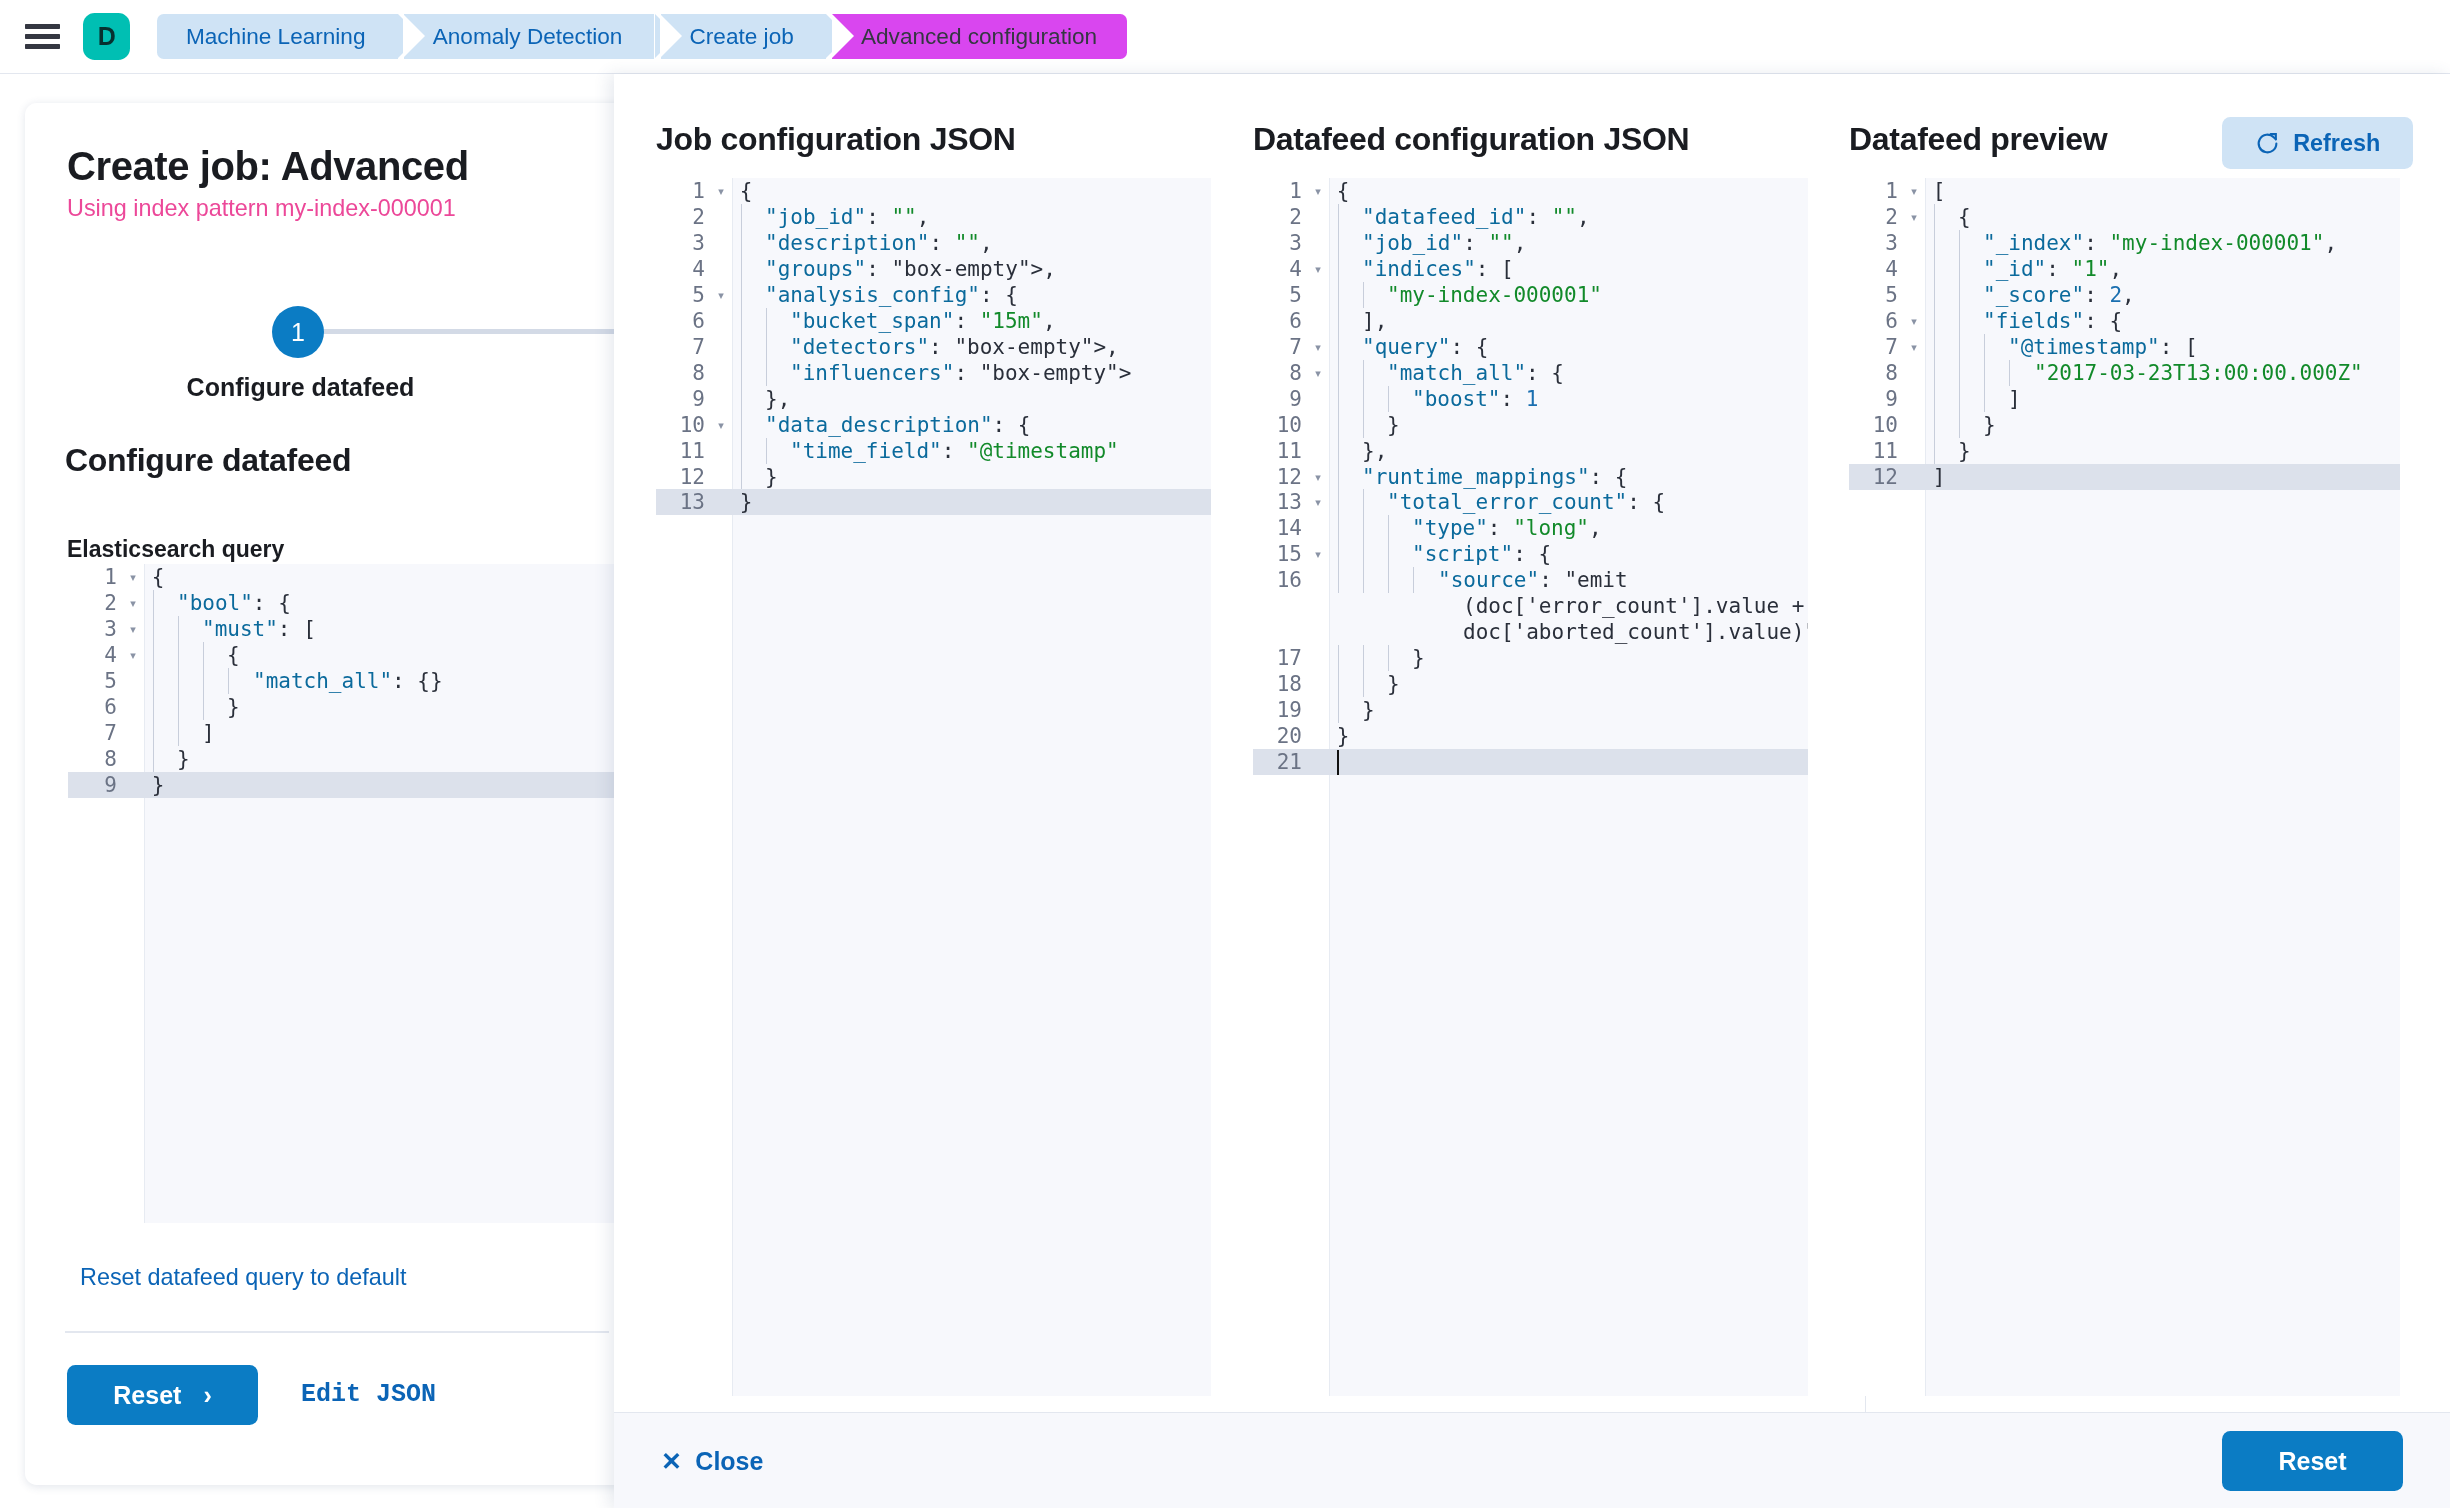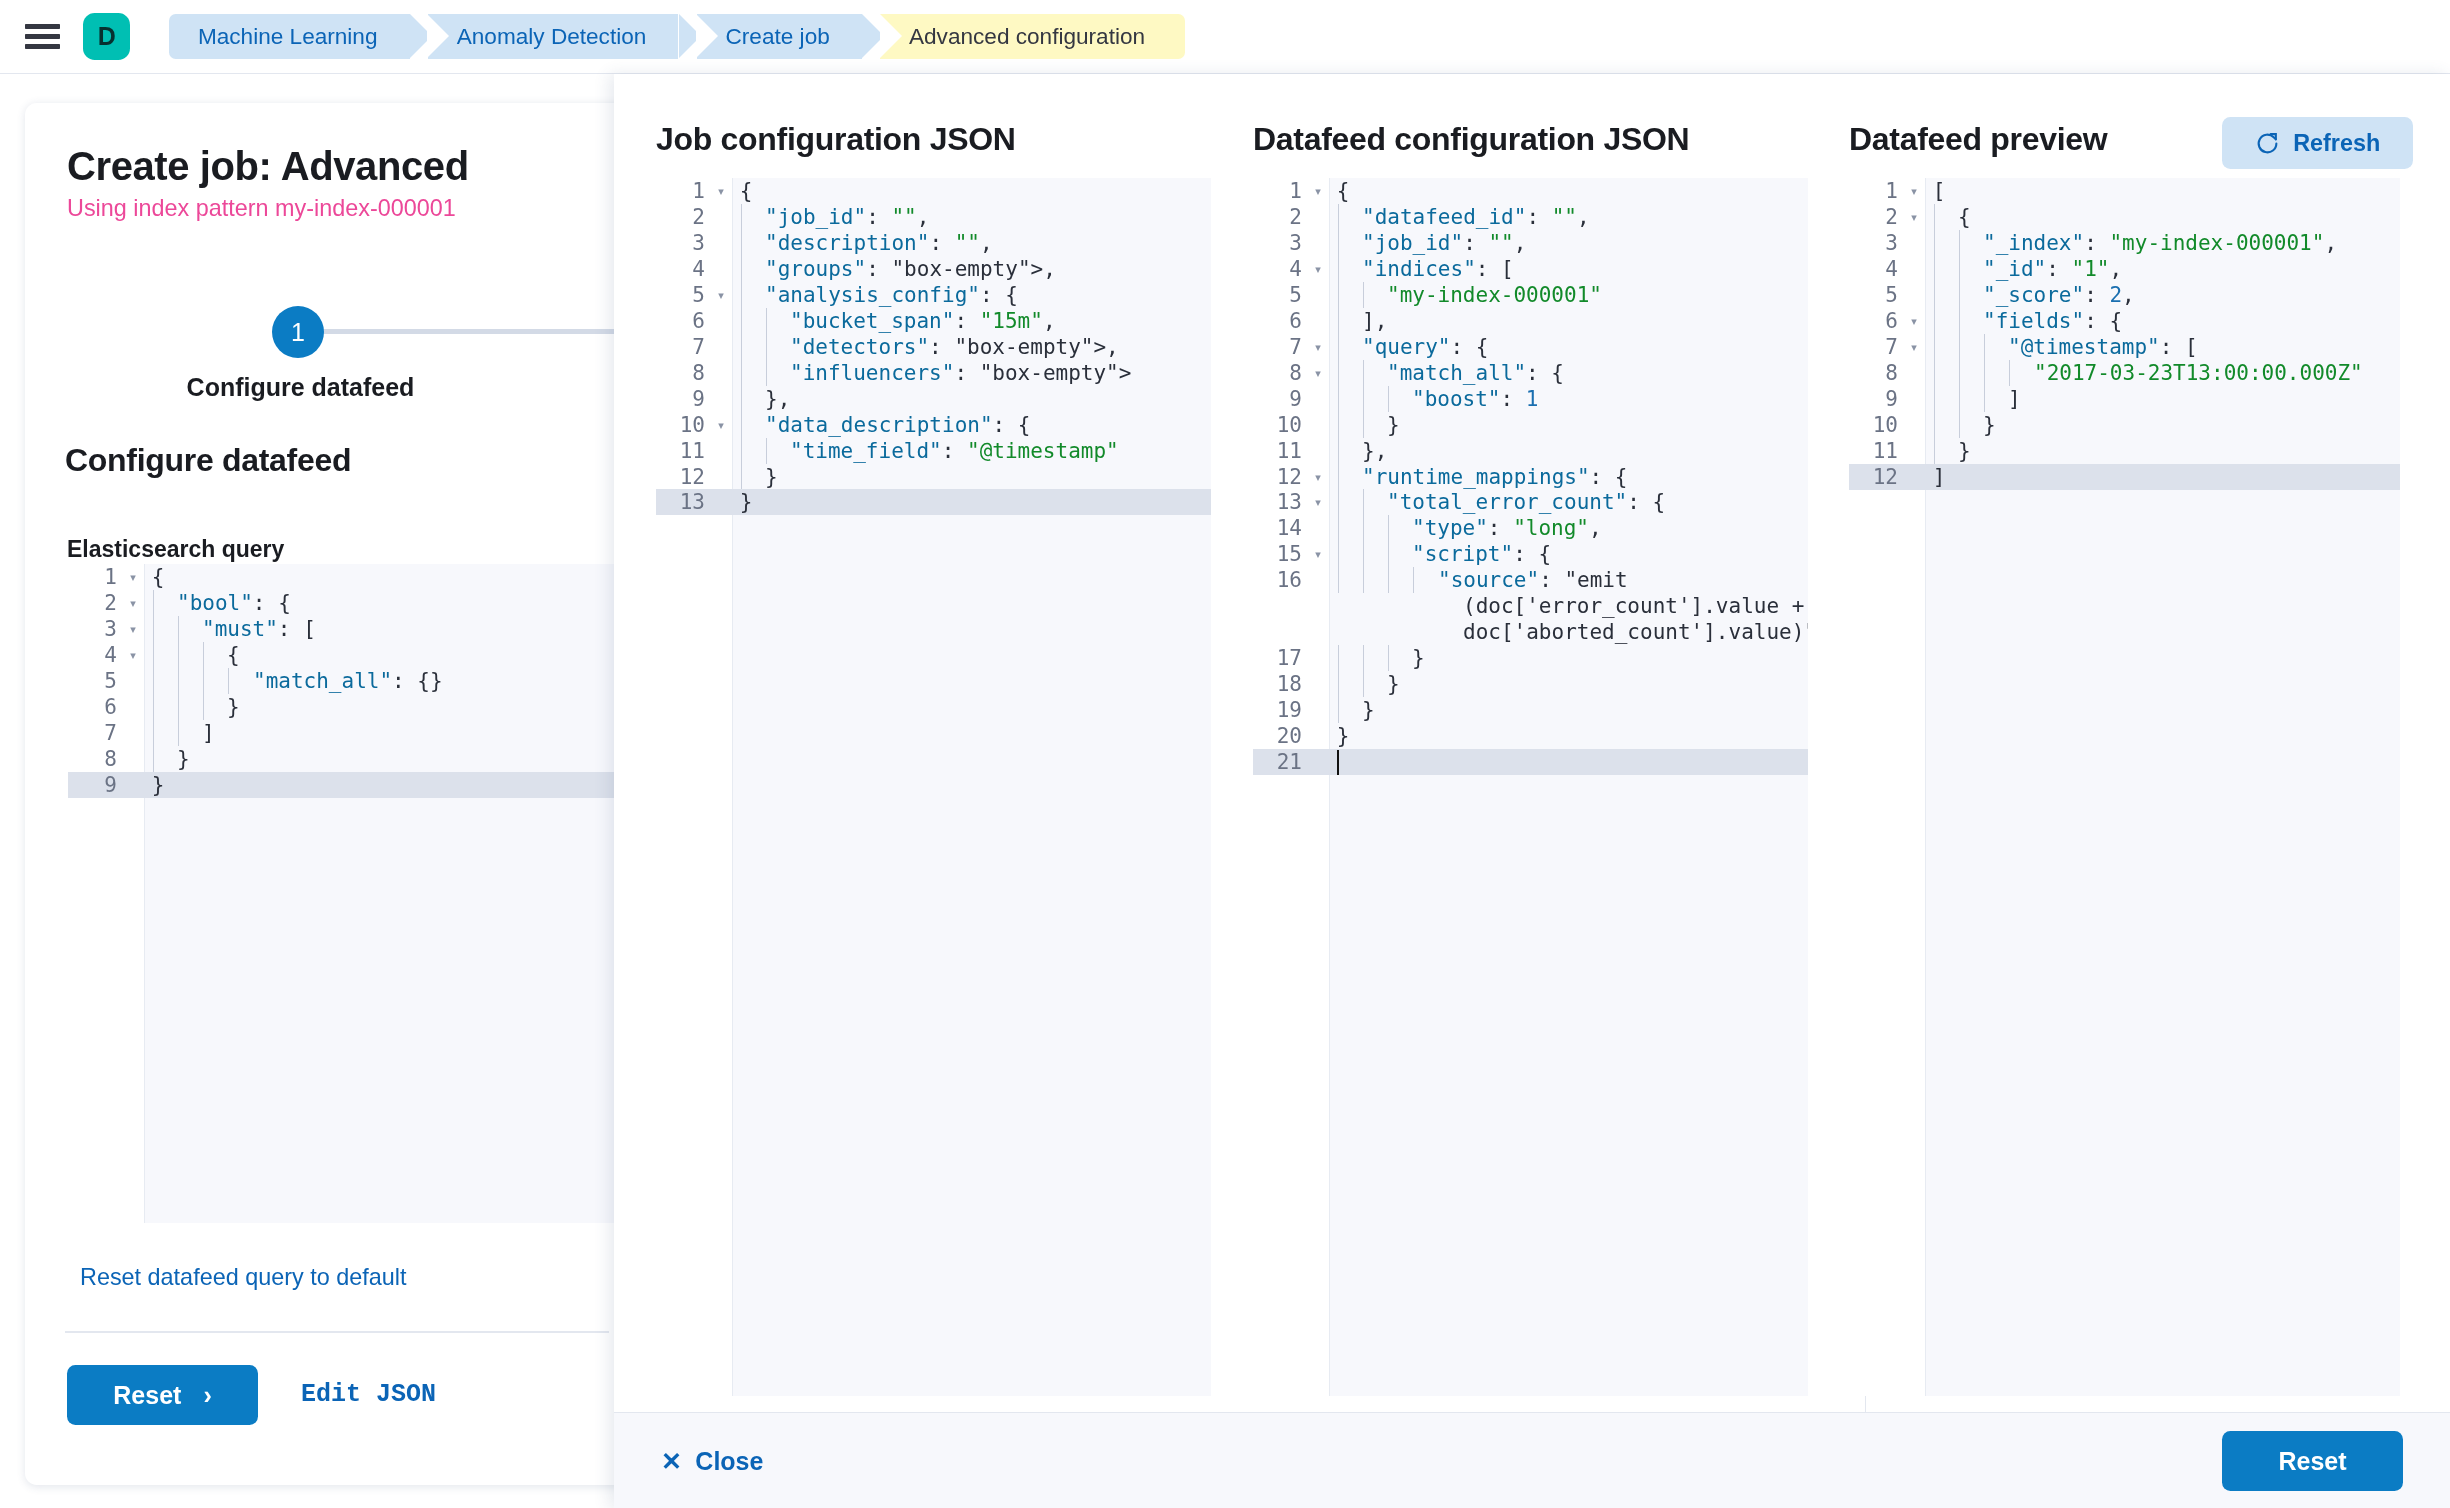--- a/index.html
+++ b/index.html
@@ -23,39 +23,39 @@
     width: 47px; height: 47px; border-radius: 11.7px; background: #00bfb3;
     color: #07312f; font-size: 25px; font-weight: bold;
     display: flex; align-items: center; justify-content: center;
     margin-right: 27px; cursor: pointer;
   }
   .crumbs { display: flex; align-items: stretch; height: 45px; }
   .crumb {
     display: flex; align-items: center;
     background: #cfe3f5; color: #0b64b6; font-size: 22.6px;
     padding: 0 32px 0 28.5px; position: relative; margin-right: 6.7px;
-    cursor: pointer; white-space: nowrap; margin-left: 12px;
+    cursor: pointer; white-space: nowrap;
   }
   .crumb:first-child { border-radius: 6.7px 0 0 6.7px; }
   .crumb::after {
     content: ""; position: absolute; right: -22.6px; top: 0;
     width: 0; height: 0; z-index: 2;
     border-top: 22.6px solid transparent; border-bottom: 22.6px solid transparent;
     border-left: 22.6px solid #cfe3f5;
   }
   .crumb::before {
     content: ""; position: absolute; left: -0.8px; top: 0;
     width: 0; height: 0; z-index: 3;
     border-top: 22.6px solid transparent; border-bottom: 22.6px solid transparent;
     border-left: 22.6px solid #ffffff;
   }
   .crumb:first-child::before { display: none; }
   .crumb.last {
-    background: #fef9c3; color: #343741; border-radius: 0 6.7px 6.7px 0;
-    padding-right: 40px;
+    background: #d946ef; color: #343741; border-radius: 0 6.7px 6.7px 0;
+    padding-right: 30px;
   }
   .crumb.last::after { display: none; }
   .crumb.last::before { border-left-color: #ffffff; }
 
   
   .page-card {
     position: absolute; left: 25px; top: 103px;
     width: 754px; height: 1382px;
     background: #ffffff; border-radius: 11.7px;
     box-shadow: 0 1.7px 8.4px rgba(60,80,120,.14);

